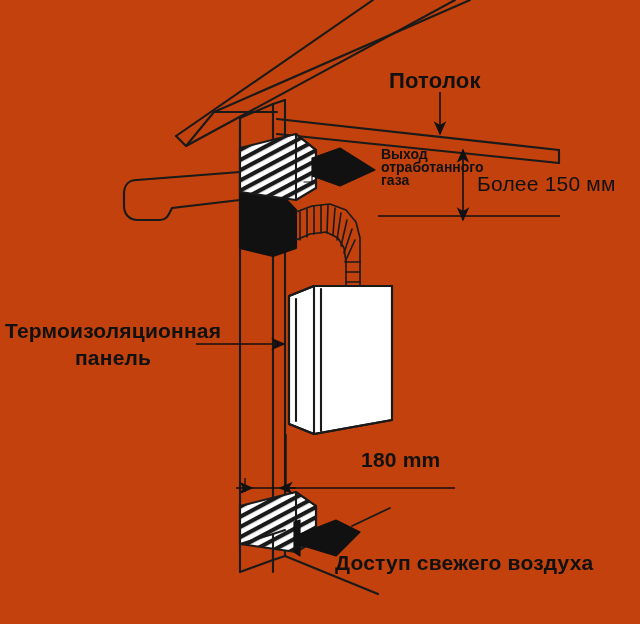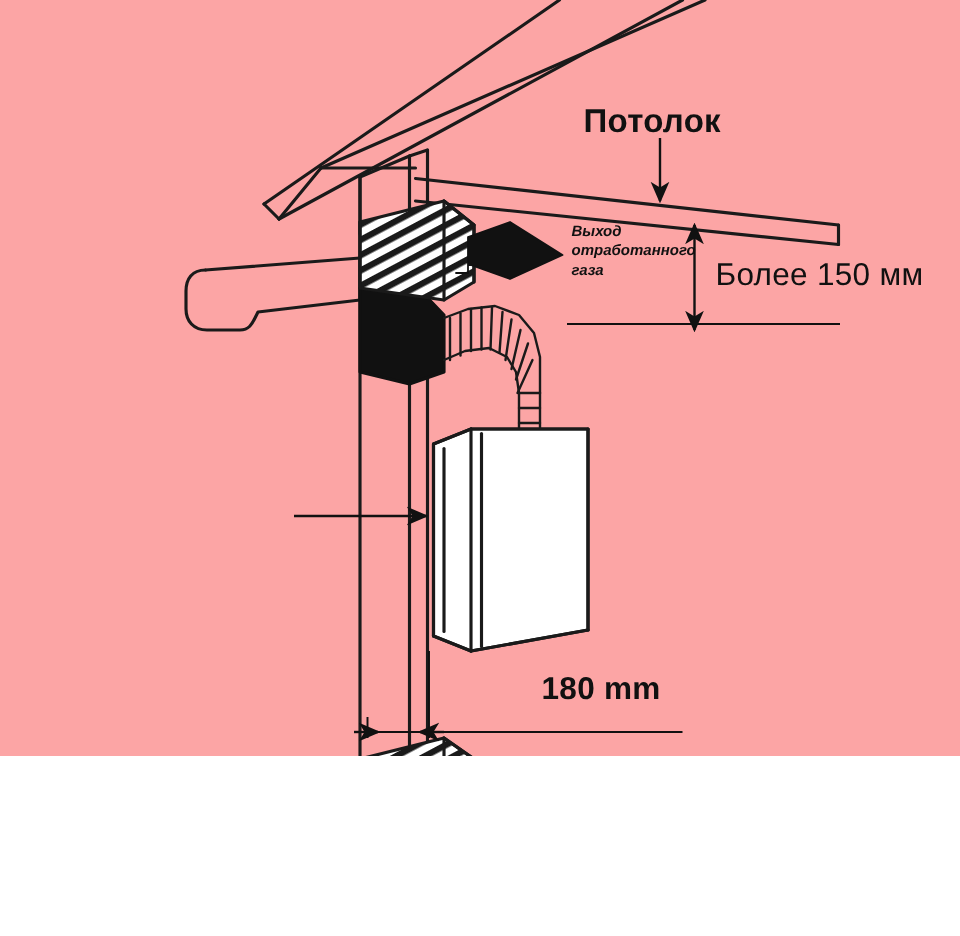--- a/index.html
+++ b/index.html
@@ -1,27 +1,27 @@
 <!DOCTYPE html>
 <html><head>
 <meta charset="utf-8">
 <style>
   html,body{margin:0;padding:0;background:#ffffff;}
   #root{
     position:relative;
-    width:640px;height:504px;
-    background:#fca5a5;
+    width:640px;height:624px;
+    background:#c2410c;
     overflow:hidden;
     font-family:"Liberation Sans", sans-serif;
   }
   svg.layer{position:absolute;left:0;top:0;width:640px;height:624px;}
   .lbl{position:absolute;color:#111111;font-family:"Liberation Sans", sans-serif;white-space:pre;}
   #lbl-ceiling{left:389px;top:68px;font-size:22px;font-weight:700;letter-spacing:.2px;}
   #lbl-more150{left:477px;top:172px;font-size:21px;font-weight:400;letter-spacing:.2px;}
-  #lbl-exhaust{left:381px;top:148px;font-size:10px;font-weight:700;line-height:13px;font-style:italic;}
+  #lbl-exhaust{left:381px;top:148px;font-size:14px;font-weight:700;line-height:13px;}
   #lbl-panel{left:5px;top:317px;font-size:21px;font-weight:700;line-height:27px;letter-spacing:.2px;}
   #lbl-panel .ln2{display:block;text-align:center;}
   #lbl-150mm{left:361px;top:448px;font-size:21px;font-weight:700;letter-spacing:.2px;}
   #lbl-fresh{left:335px;top:551px;font-size:21px;font-weight:700;letter-spacing:.2px;}
 </style>
 </head>
 <body>
 
 <div id="root">
 
@@ -178,17 +178,19 @@
       </g>
     </g>
   </svg>
 
   <div class="lbl" id="lbl-ceiling">Потолок</div>
 
   <div class="lbl" id="lbl-more150">Более 150 мм</div>
 
   <div class="lbl" id="lbl-exhaust"><span>Выход</span><br><span>отработанного</span><br><span>газа</span></div>
 
+  <div class="lbl" id="lbl-panel"><span>Термоизоляционная</span><span class="ln2">панель</span></div>
 
   <div class="lbl" id="lbl-150mm">180 mm</div>
 
+  <div class="lbl" id="lbl-fresh">Доступ свежего воздуха</div>
 
 </div>
 
 </body></html>

